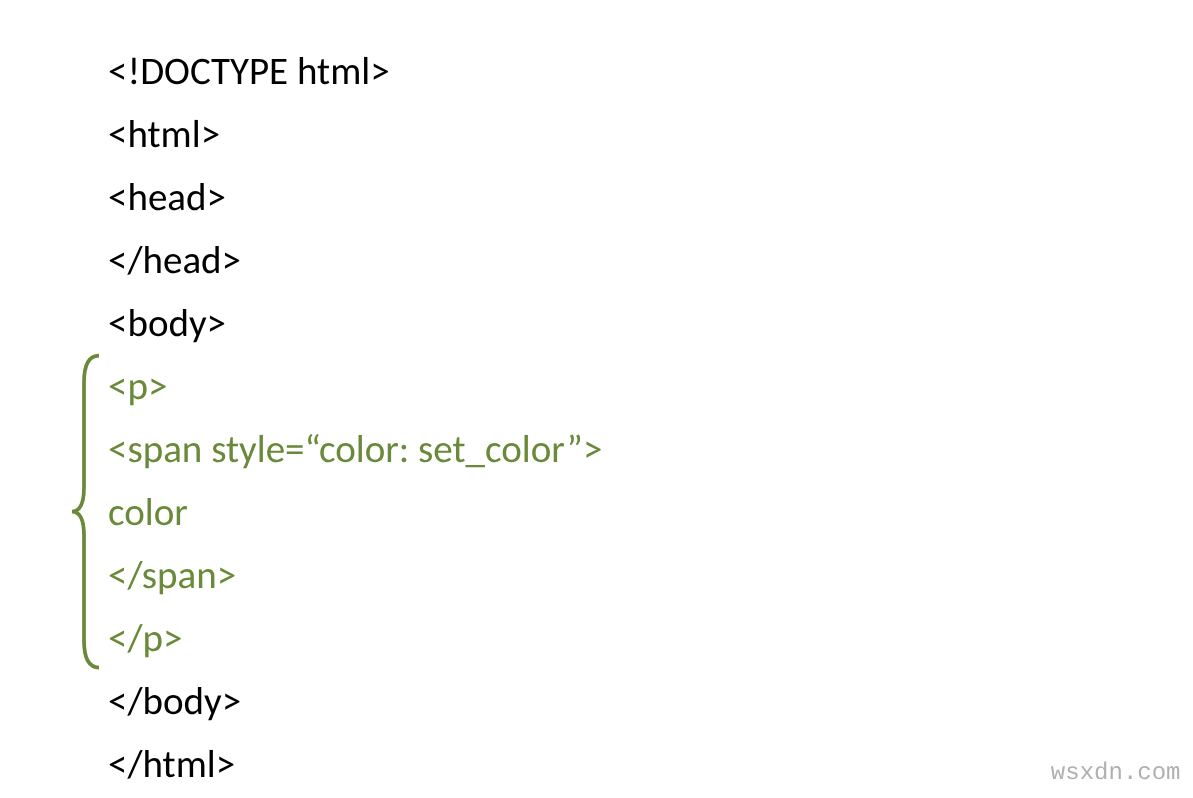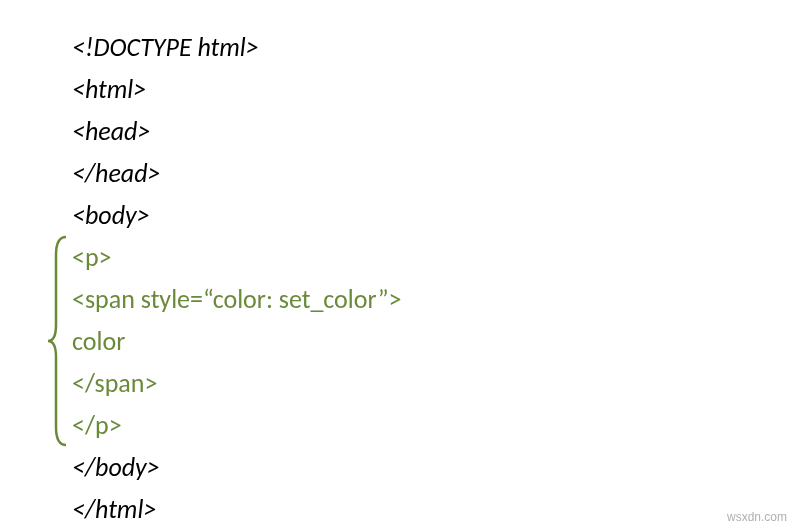--- a/index.html
+++ b/index.html
@@ -16,43 +16,42 @@
       position: relative;
       padding-top: 26px;
       padding-left: 72px;
     }
     .code-line {
       line-height: 42px;
       white-space: pre;
     }
     .black-text {
       color: #000000;
-      font-style: italic;
     }
     .green-text {
       color: #6a8a3a;
     }
     .bracket {
       position: absolute;
       left: 46px;
       top: 235px;
       width: 22px;
       height: 212px;
     }
     .bracket svg {
       width: 100%;
       height: 100%;
     }
     .watermark {
       position: absolute;
       right: 8px;
       bottom: 8px;
-      font-size: 12px;
+      font-size: 16px;
       color: #b0b0b0;
-      font-family: Liberation Sans, sans-serif;
+      font-family: Liberation Mono, monospace;
     }
   </style>
 </head>
 <body>
 
 <div class="bracket">
   <svg viewBox="0 0 22 212" xmlns="http://www.w3.org/2000/svg">
     <path d="M 20 2 Q 10 2 10 20 L 10 90 Q 10 106 2 106 Q 10 106 10 122 L 10 192 Q 10 210 20 210" fill="none" stroke="#6a8a3a" stroke-width="2.5"></path>
   </svg>
 </div>

